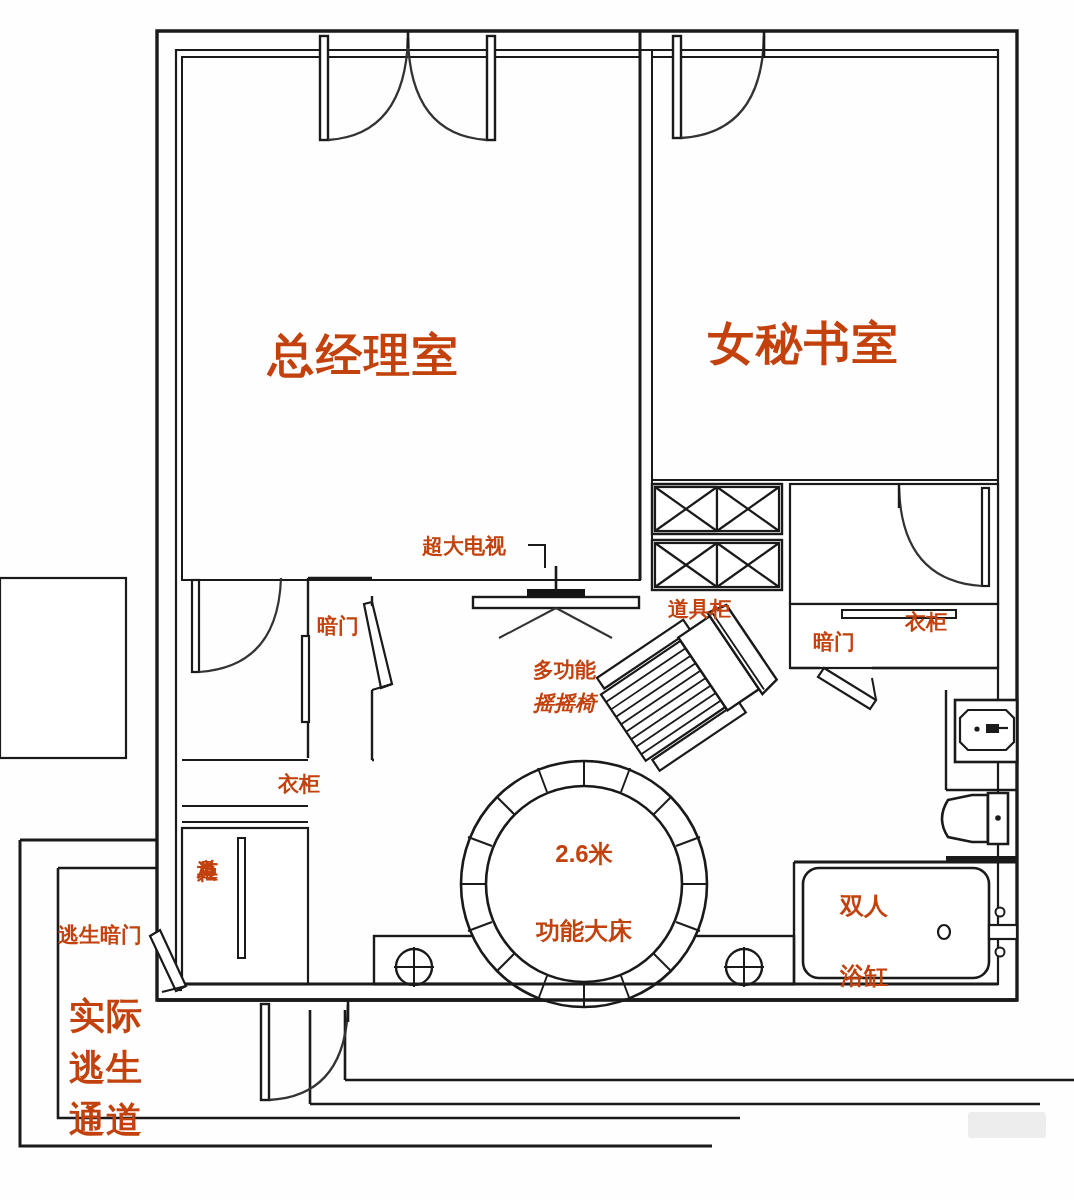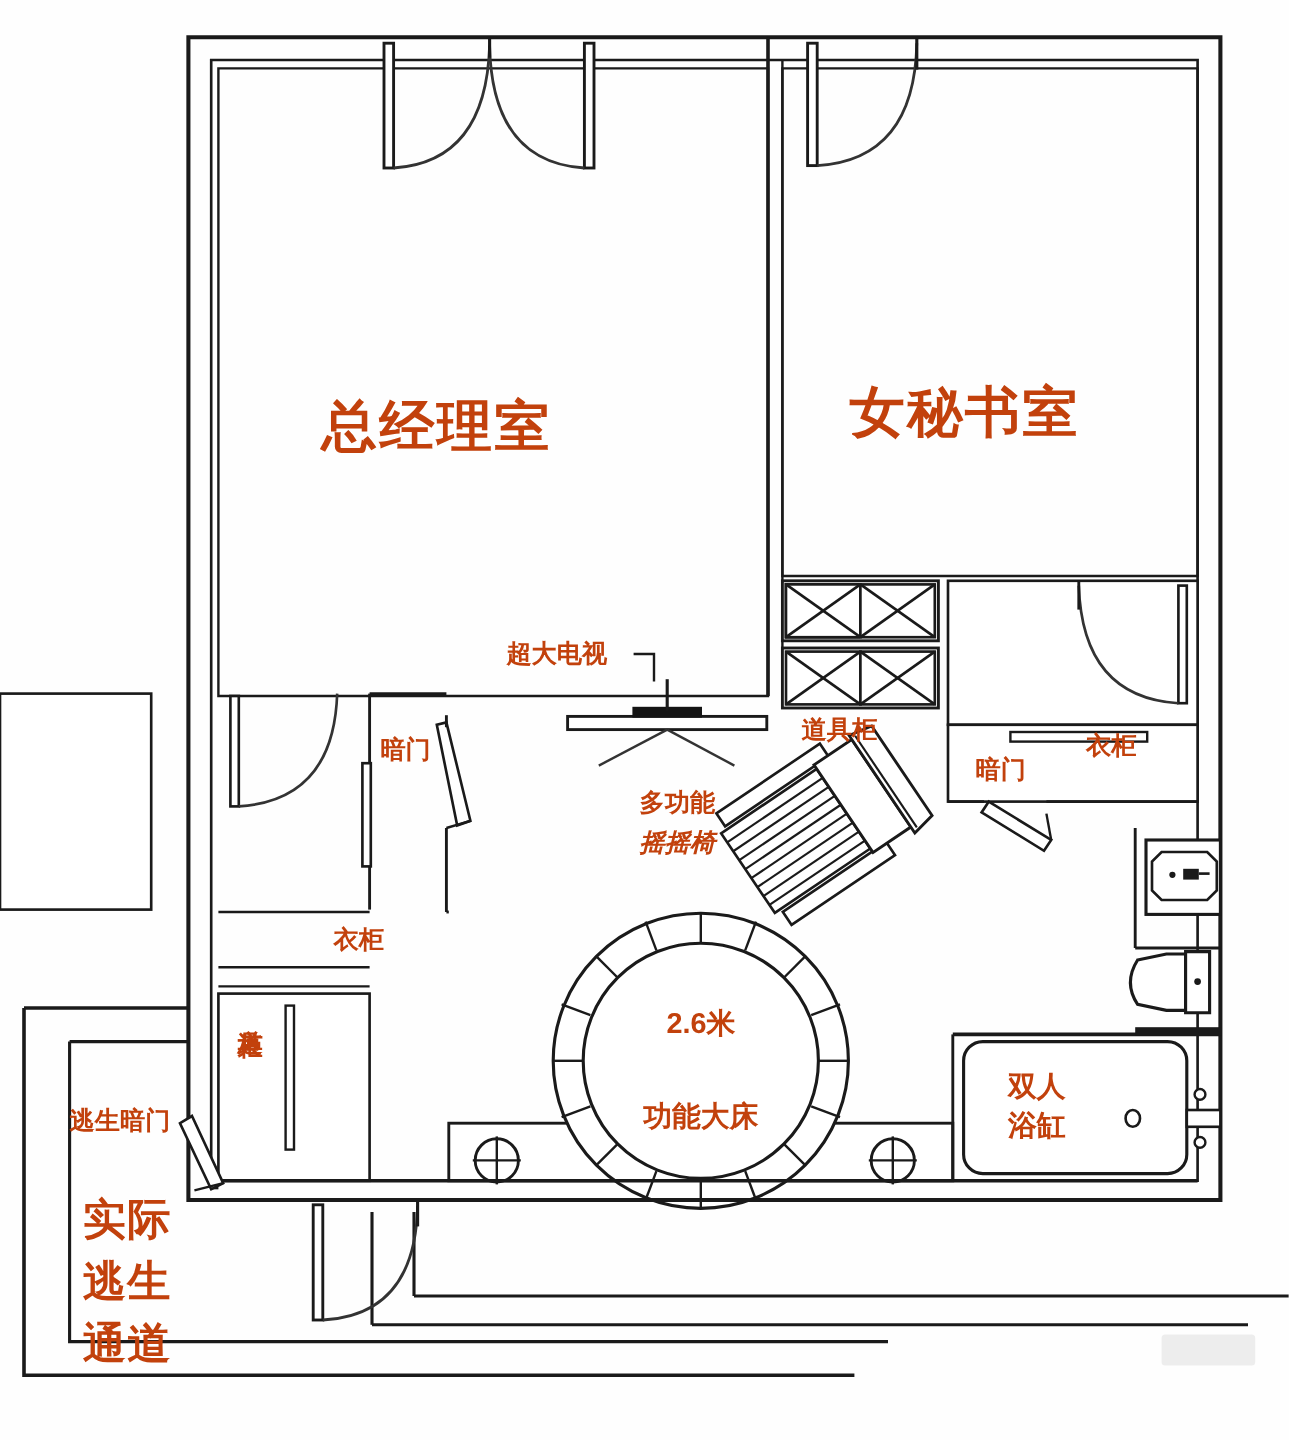--- a/index.html
+++ b/index.html
@@ -298,21 +298,21 @@
   <div class="lbl sm" style="left:317px;top:614px;">暗门</div>
 
   <div class="lbl sm" style="left:813px;top:630px;">暗门</div>
 
   <div class="lbl sm vert" style="left:196px;top:842px;">道具柜</div>
 
   <div class="lbl mid ctr" style="left:533px;top:841px;width:102px;">2.6米</div>
   <div class="lbl mid ctr" style="left:505px;top:888px;width:158px;margin-top:30px;">功能大床</div>
 
   <div class="lbl mid ctr" style="left:833px;top:893px;width:62px;">双人</div>
-  <div class="lbl mid ctr" style="left:833px;top:926px;width:62px;">浴缸</div>
+  <div class="lbl mid ctr" style="left:833px;top:963px;width:62px;">浴缸</div>
 
   <div class="lbl sm" style="left:48px;top:923px;margin-left:10px;">逃生暗门</div>
 
   <div class="lbl big ctr" style="left:52px;top:996px;width:108px;">实际</div>
   <div class="lbl big ctr" style="left:52px;top:1048px;width:108px;">逃生</div>
   <div class="lbl big ctr" style="left:52px;top:1100px;width:108px;text-align:center;">通道</div>
 
 
   <div class="wm"></div>
 

